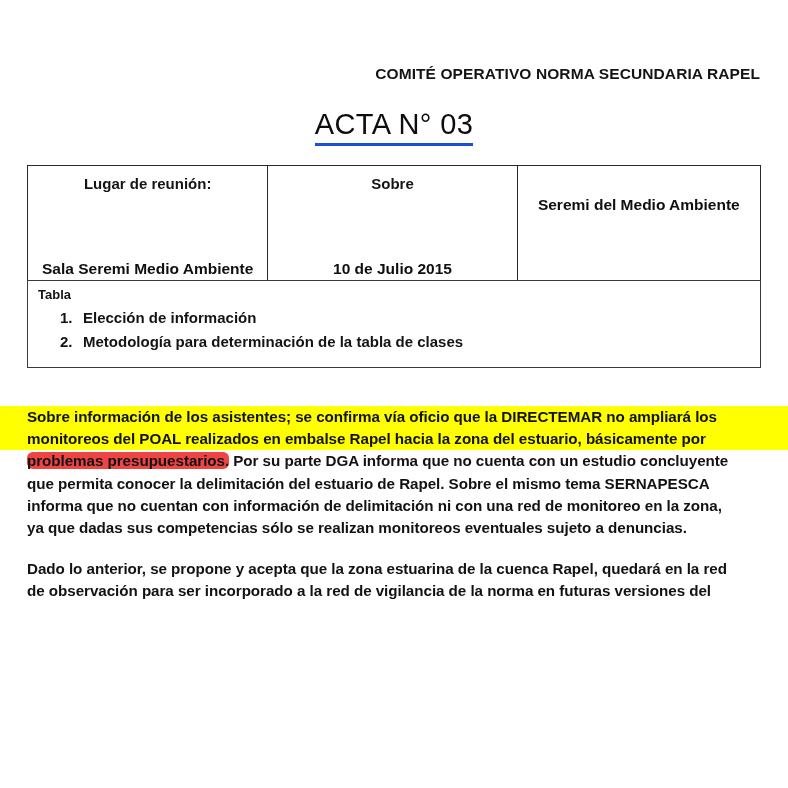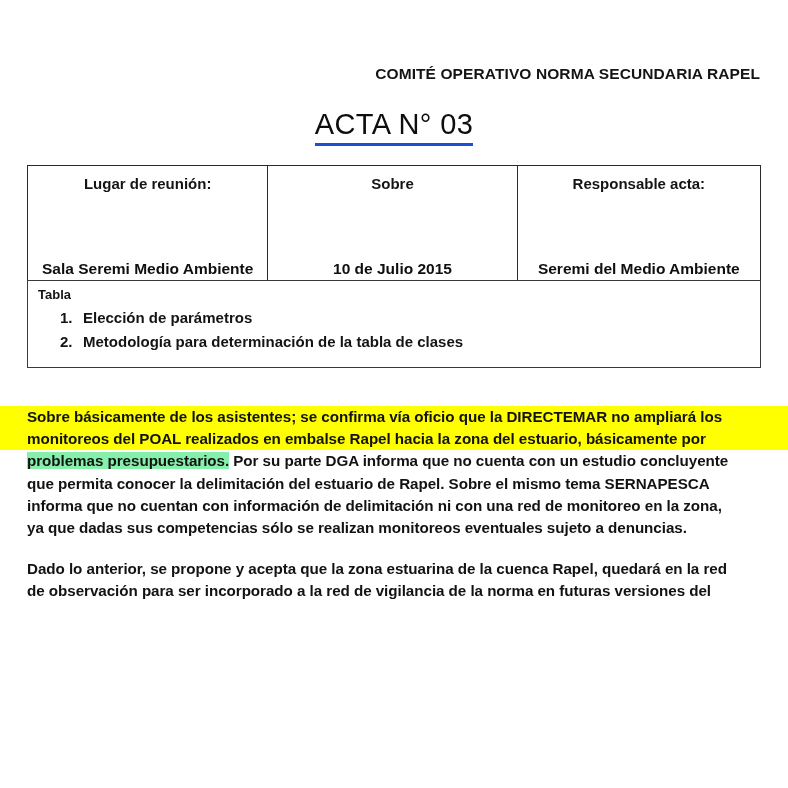--- a/index.html
+++ b/index.html
@@ -147,22 +147,23 @@
   .para .line {
     display: block;
     padding-left: 27px;
     padding-right: 22px;
     white-space: nowrap;
   }
   .hl-full {
     background: #ffff00;
   }
   .hl-span {
-    background: #86efac;
+    background: #ef4444;
     box-decoration-break: clone;
+    border-radius: 6px;
     -webkit-box-decoration-break: clone;
   }
   .para.p2 {
     margin-top: 19px;
   }
   .para.p2 .line {
     padding-left: 27px;
   }
 </style>
 </head>
@@ -179,43 +180,42 @@
   <div class="info-table">
     <div class="info-cell c1">
       <div class="info-label">Lugar de reunión:</div>
       <div class="info-value">Sala Seremi Medio Ambiente</div>
     </div>
     <div class="info-cell c2">
       <div class="info-label">Sobre</div>
       <div class="info-value">10 de Julio 2015</div>
     </div>
     <div class="info-cell c3">
-      <div class="info-label">Responsable acta:</div>
       <div class="info-value">Seremi del Medio Ambiente</div>
     </div>
   </div>
 
   <div class="tabla-box">
     <div class="tabla-title">Tabla</div>
     <ul class="tabla-list">
       <li>
         <span class="num">1.</span>
-        <span>Elección de parámetros</span>
+        <span>Elección de información</span>
       </li>
       <li>
         <span class="num">2.</span>
         <span>Metodología para determinación de la tabla de clases</span>
       </li>
     </ul>
   </div>
 
   <div class="body-block">
 
     <div class="para p1">
-      <span class="line hl-full">Sobre básicamente de los asistentes; se confirma vía oficio que la DIRECTEMAR no ampliará  los</span>
+      <span class="line hl-full">Sobre información de los asistentes; se confirma vía oficio que la DIRECTEMAR no ampliará  los</span>
       <span class="line hl-full">monitoreos del POAL realizados en embalse Rapel hacia la zona del estuario, básicamente por</span>
       <span class="line"><span class="hl-span">problemas presupuestarios.</span><span> Por su parte DGA informa que no cuenta con un estudio concluyente</span></span>
       <span class="line">que permita conocer la delimitación del estuario de Rapel. Sobre el mismo tema SERNAPESCA</span>
       <span class="line">informa que no cuentan con información de delimitación ni con una red de monitoreo en la zona,</span>
       <span class="line">ya que dadas sus competencias sólo se realizan monitoreos eventuales sujeto a denuncias.</span>
     </div>
 
     <div class="para p2">
       <span class="line">Dado lo anterior, se propone y acepta que la zona estuarina de la cuenca Rapel, quedará en la red</span>
       <span class="line">de observación para ser incorporado a la red de vigilancia de la norma en futuras versiones del</span>

